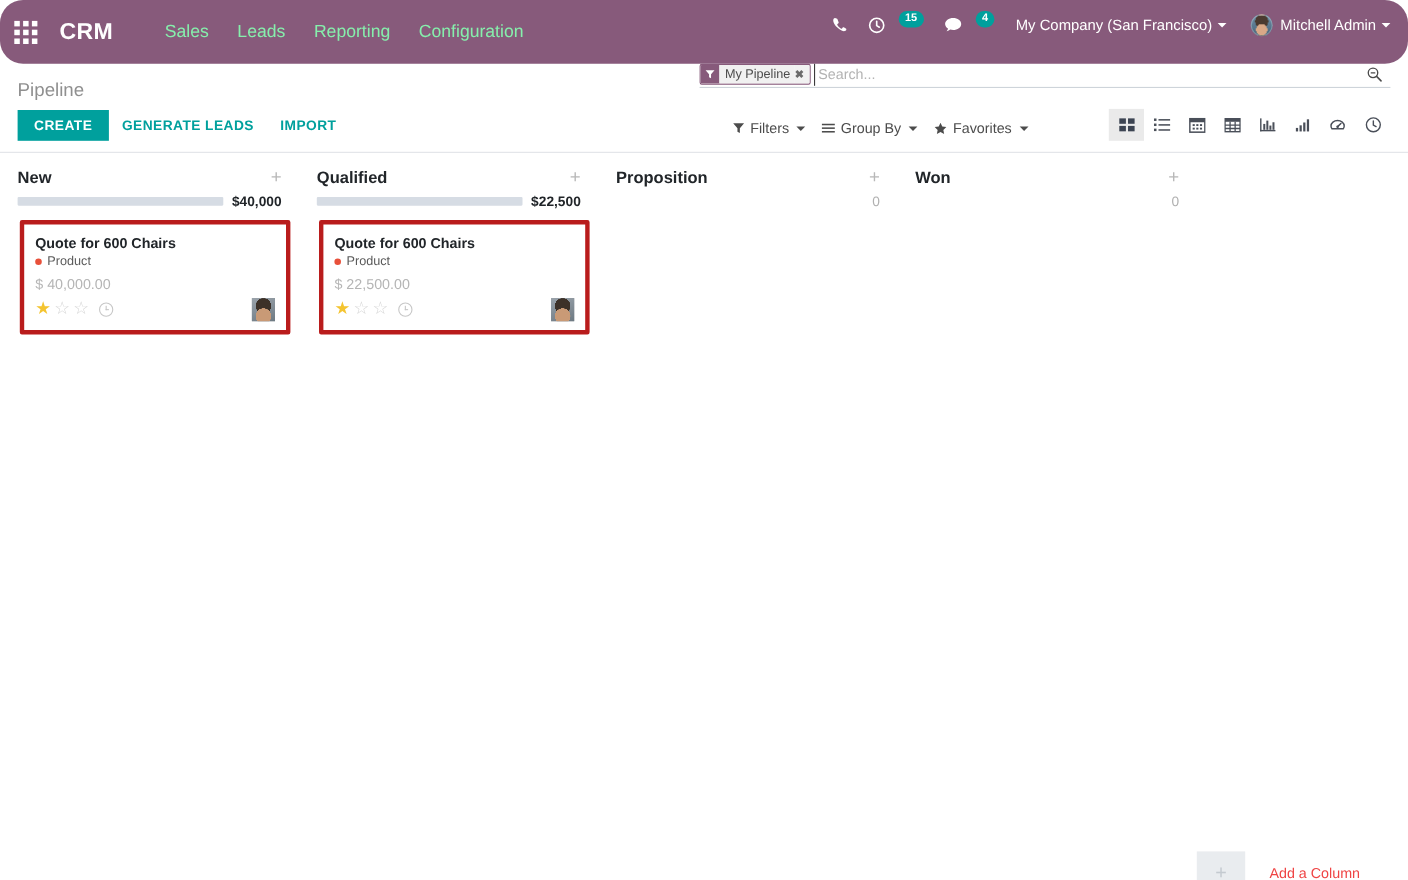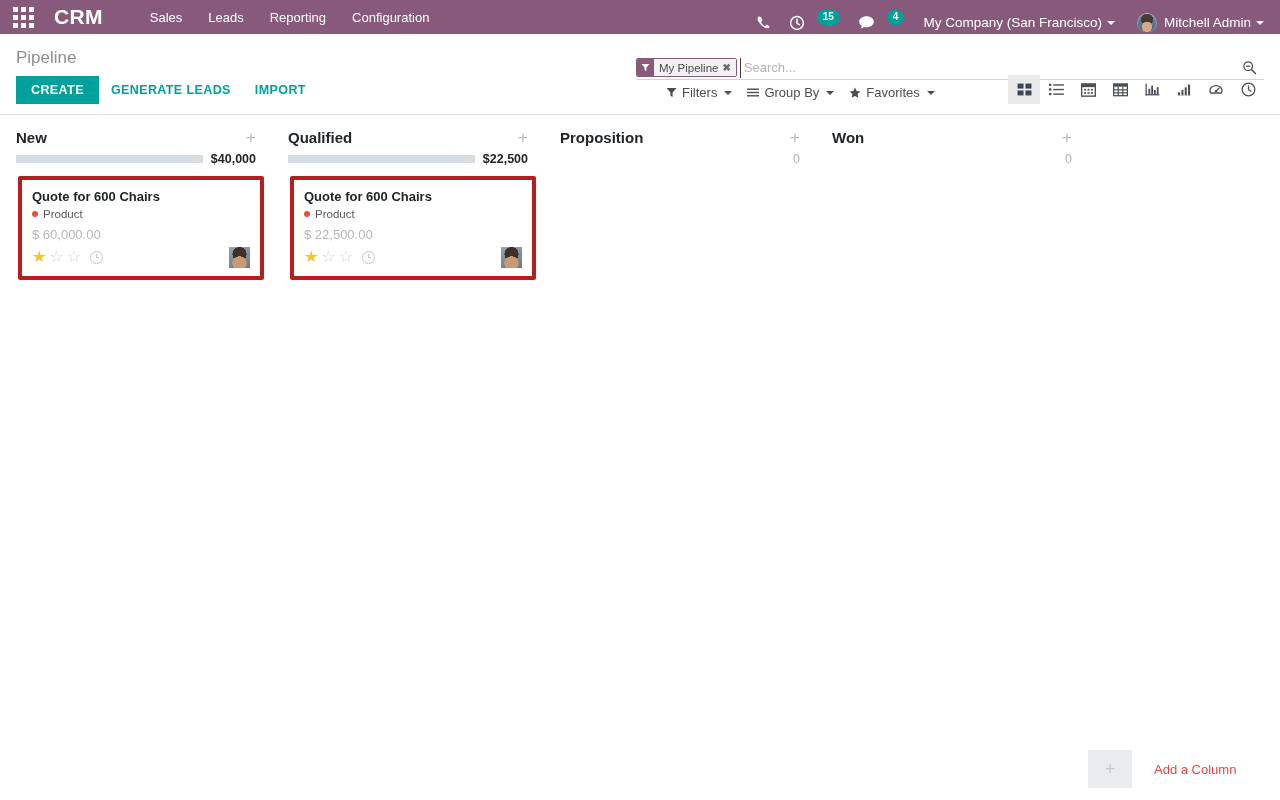--- a/index.html
+++ b/index.html
@@ -7,26 +7,27 @@
   html, body {
     width: 1280px; height: 800px;
     font-family: "Liberation Sans", sans-serif;
     background: #FFFFFF;
     overflow: hidden;
     -webkit-font-smoothing: antialiased;
   }
 
   
   .navbar {
-    height: 34px;
+    height: 58px;
     background: #875A7B;
     display: flex;
     align-items: center;
     color: #FFFFFF;
     position: relative;
+    border-radius: 21px;
   }
   .apps-btn {
     width: 46px; height: 45px;
     display: flex; align-items: center; justify-content: center;
     cursor: pointer;
   }
   .apps-grid {
     display: grid;
     grid-template-columns: repeat(3, 5px);
     grid-template-rows: repeat(3, 5px);
@@ -38,22 +39,22 @@
     font-size: 21px;
     font-weight: bold;
     letter-spacing: 0.3px;
     margin-left: 8px;
     margin-right: 34px;
     color: #FFFFFF;
     cursor: pointer;
   }
   .menu-items { display: flex; align-items: center; height: 45px; }
   .menu-item {
-    font-size: 13px;
-    color: #ffffff;
+    font-size: 16px;
+    color: #86efac;
     padding: 0 13px;
     height: 45px;
     line-height: 45px;
     cursor: pointer;
     white-space: nowrap;
   }
 
   .nav-right {
     position: absolute;
     right: 0; top: 0;
@@ -616,21 +617,21 @@
     <div class="k-prog">
       <div class="k-bar"></div>
       <div class="k-amount">$40,000</div>
     </div>
     <div class="card">
       <div class="card-title">Quote for 600 Chairs</div>
       <div class="card-tag">
         <span class="tag-dot"></span>
         <span>Product</span>
       </div>
-      <div class="card-amt">$ 60,000.00</div>
+      <div class="card-amt">$ 40,000.00</div>
       <div class="card-foot">
         <div class="stars">
           <span class="star on">★</span>
           <span class="star">☆</span>
           <span class="star">☆</span>
         </div>
         <span class="clock-ic"></span>
         <span class="card-avatar"></span>
       </div>
     </div>

